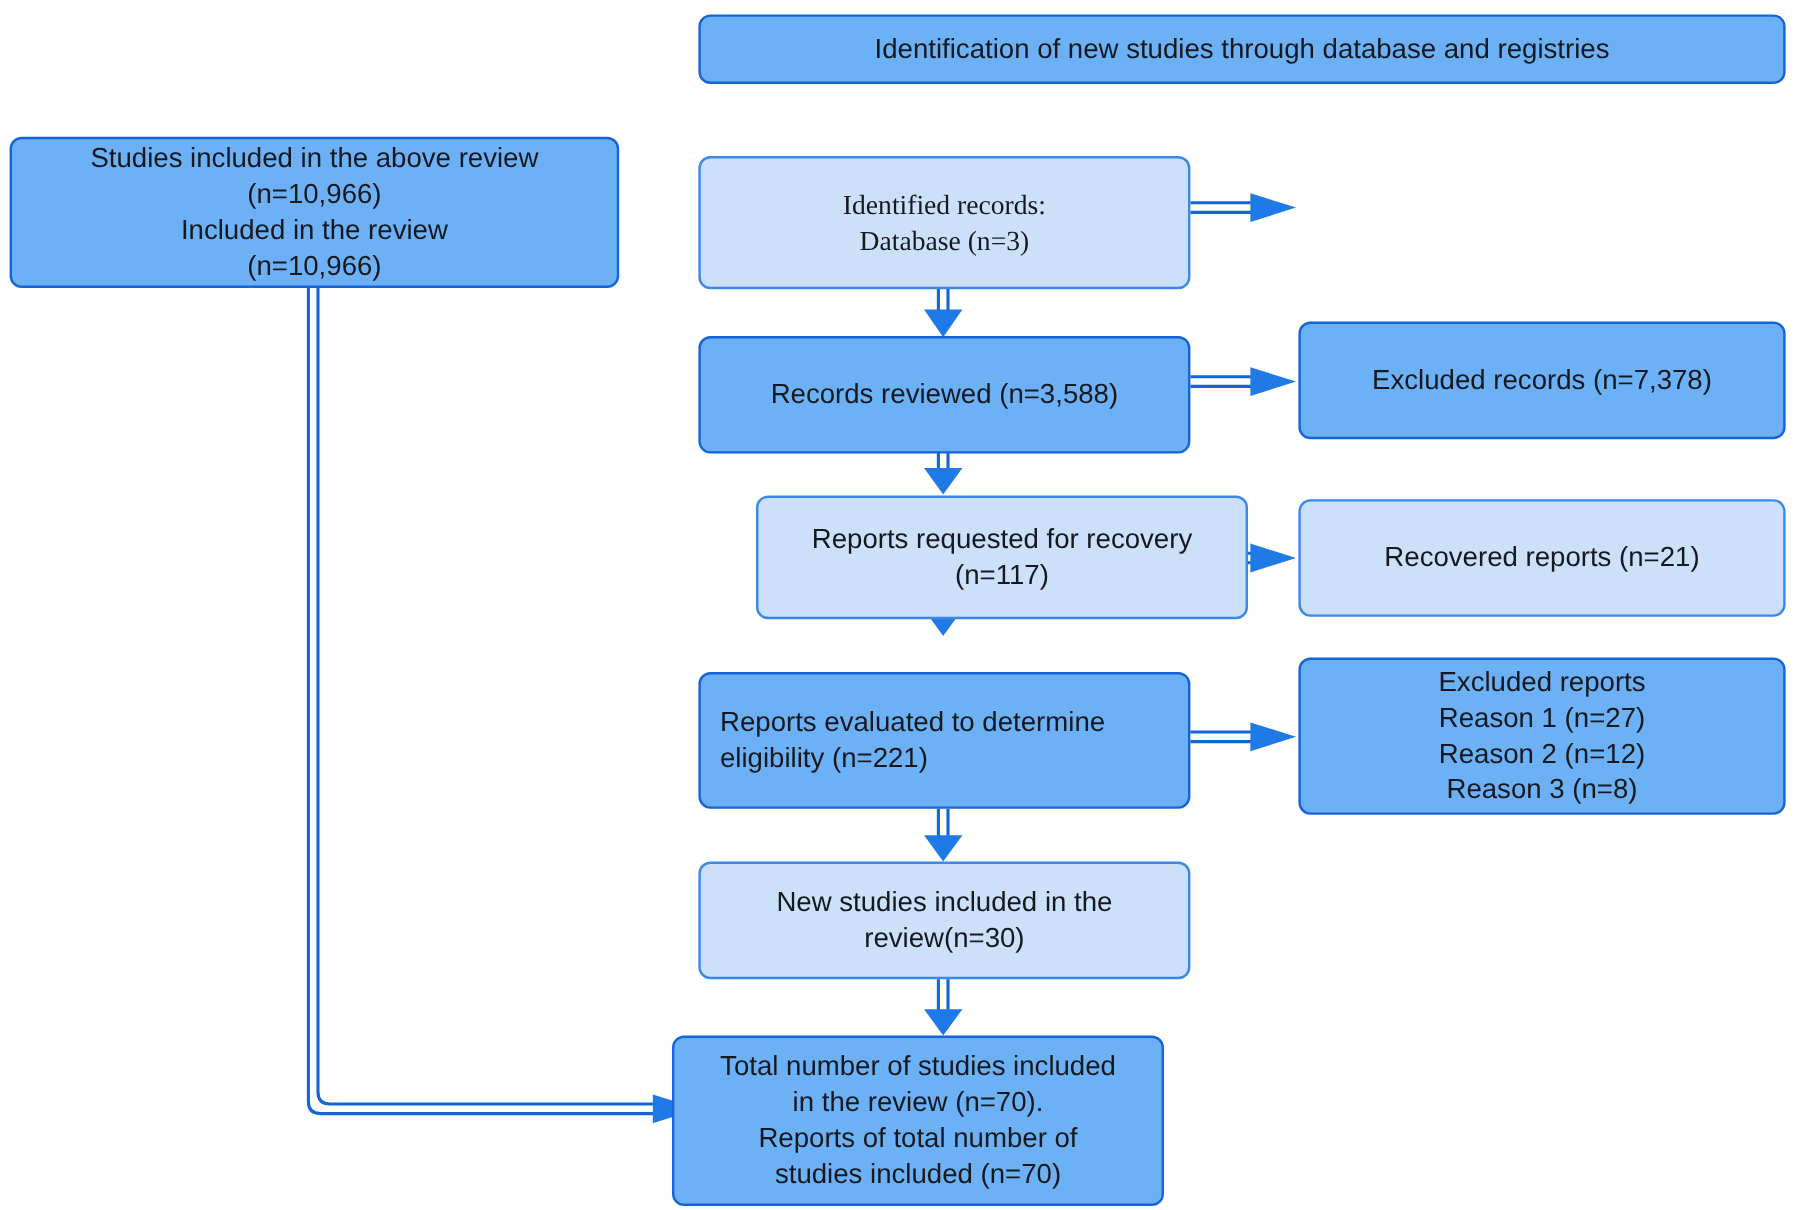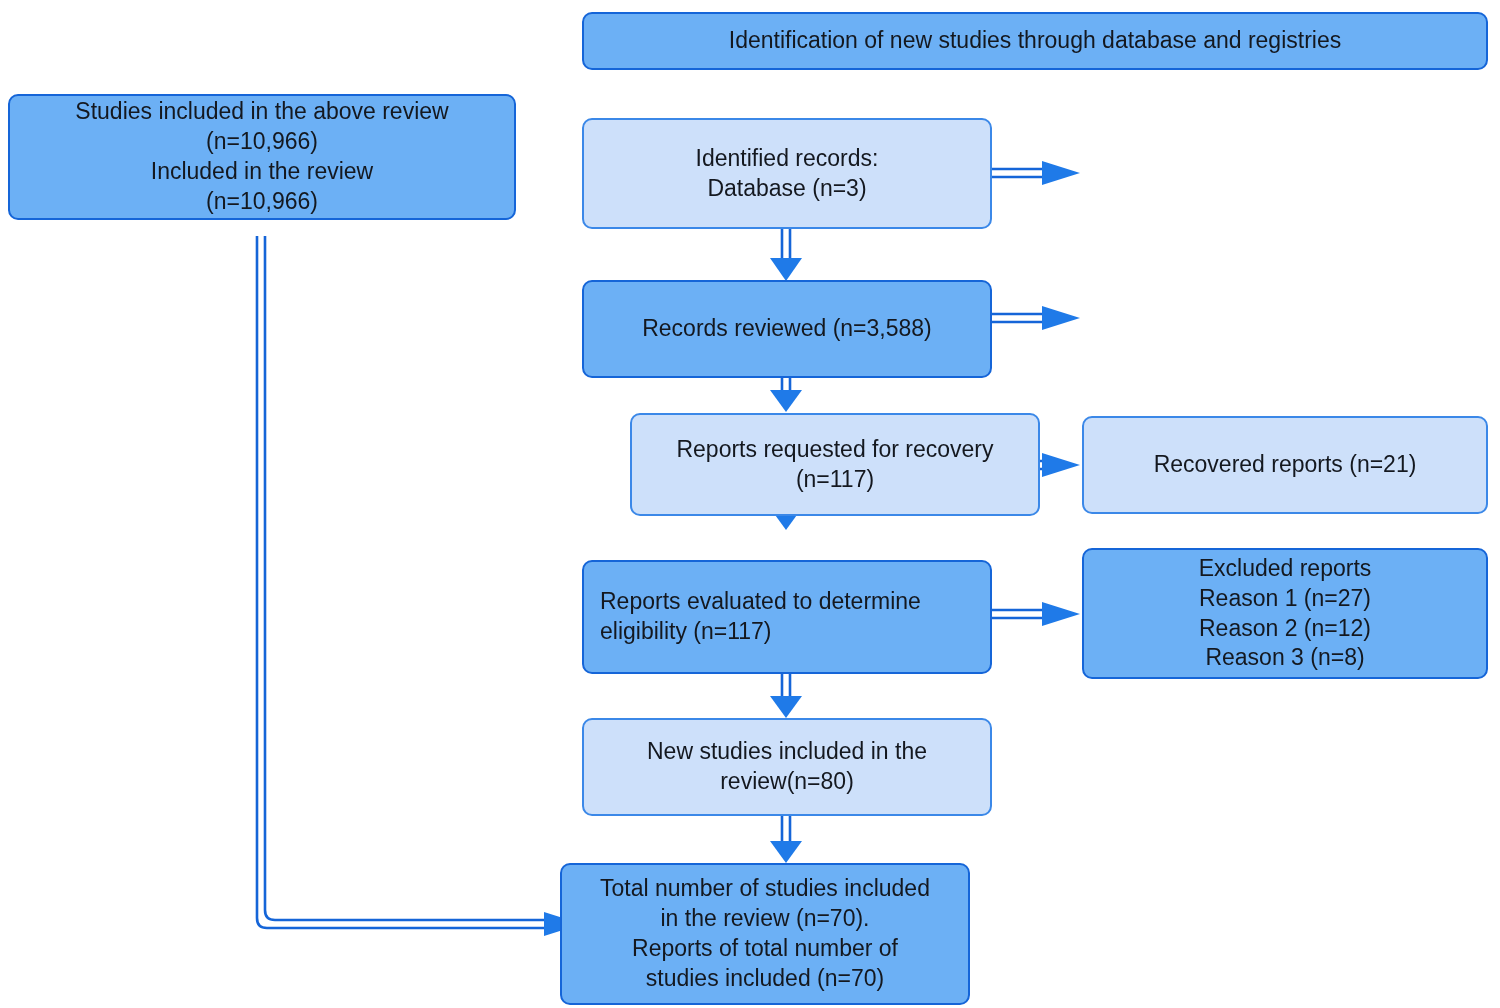--- a/index.html
+++ b/index.html
@@ -128,62 +128,65 @@
       <path d="M257,236 L257,918 Q257,928 267,928 L548,928" fill="none" stroke="#1565d8" stroke-width="2.6"></path>
       <path d="M265,236 L265,910 Q265,920 275,920 L548,920" fill="none" stroke="#1565d8" stroke-width="2.6"></path>
       <path d="M544,912 L544,936 L582,924 Z" fill="#1f7ae8"></path>
     </g>
   </svg>
 
   <div class="node dark" style="left:582px; top:12px; width:906px; height:58px;">
     <span class="txt">Identification of new studies through database and registries</span>
   </div>
 
-  <div class="node dark" style="left:8px; top:94px; width:508px; height:126px;">
+  <div class="node dark" style="left:8px; top:114px; width:508px; height:126px;">
     <span class="txt">Studies included in the above review
 (n=10,966)
 Included in the review
 (n=10,966)</span>
   </div>
 
-  <div class="node light" style="left:582px; top:118px; width:410px; height:111px;">
+  <div class="node light" style="left:582px; top:130px; width:410px; height:111px;font-family:Liberation Serif, serif;">
     <span class="txt">Identified records:
 Database  (n=3)</span>
   </div>
 
 
   <div class="node dark" style="left:582px; top:280px; width:410px; height:98px;">
     <span class="txt">Records reviewed (n=3,588)</span>
   </div>
 
+  <div class="node dark" style="left:1082px; top:268px; width:406px; height:98px;">
+    <span class="txt">Excluded records (n=7,378)</span>
+  </div>
 
   <div class="node light" style="left:582px; top:413px; width:410px; height:103px;margin-left:48px;">
     <span class="txt">Reports requested for recovery
 (n=117)</span>
   </div>
 
   <div class="node light" style="left:1082px; top:416px; width:406px; height:98px;align-items:center;">
     <span class="txt">Recovered reports (n=21)</span>
   </div>
 
   <div class="node dark left-text" style="left:582px; top:560px; width:410px; height:114px;">
     <span class="txt">Reports evaluated to determine
-eligibility (n=117)</span>
+eligibility (n=221)</span>
   </div>
 
   <div class="node dark" style="left:1082px; top:548px; width:406px; height:131px;">
     <span class="txt">Excluded reports
 Reason 1 (n=27)
 Reason 2 (n=12)
 Reason 3 (n=8)</span>
   </div>
 
   <div class="node light" style="left:582px; top:718px; width:410px; height:98px;">
     <span class="txt">New studies included in the
-review(n=80)</span>
+review(n=30)</span>
   </div>
 
   <div class="node dark" style="left:560px; top:863px; width:410px; height:142px;">
     <span class="txt">Total number of studies included
 in the review (n=70).
 Reports of total number of
 studies included  (n=70)</span>
   </div>
 
 </div>

